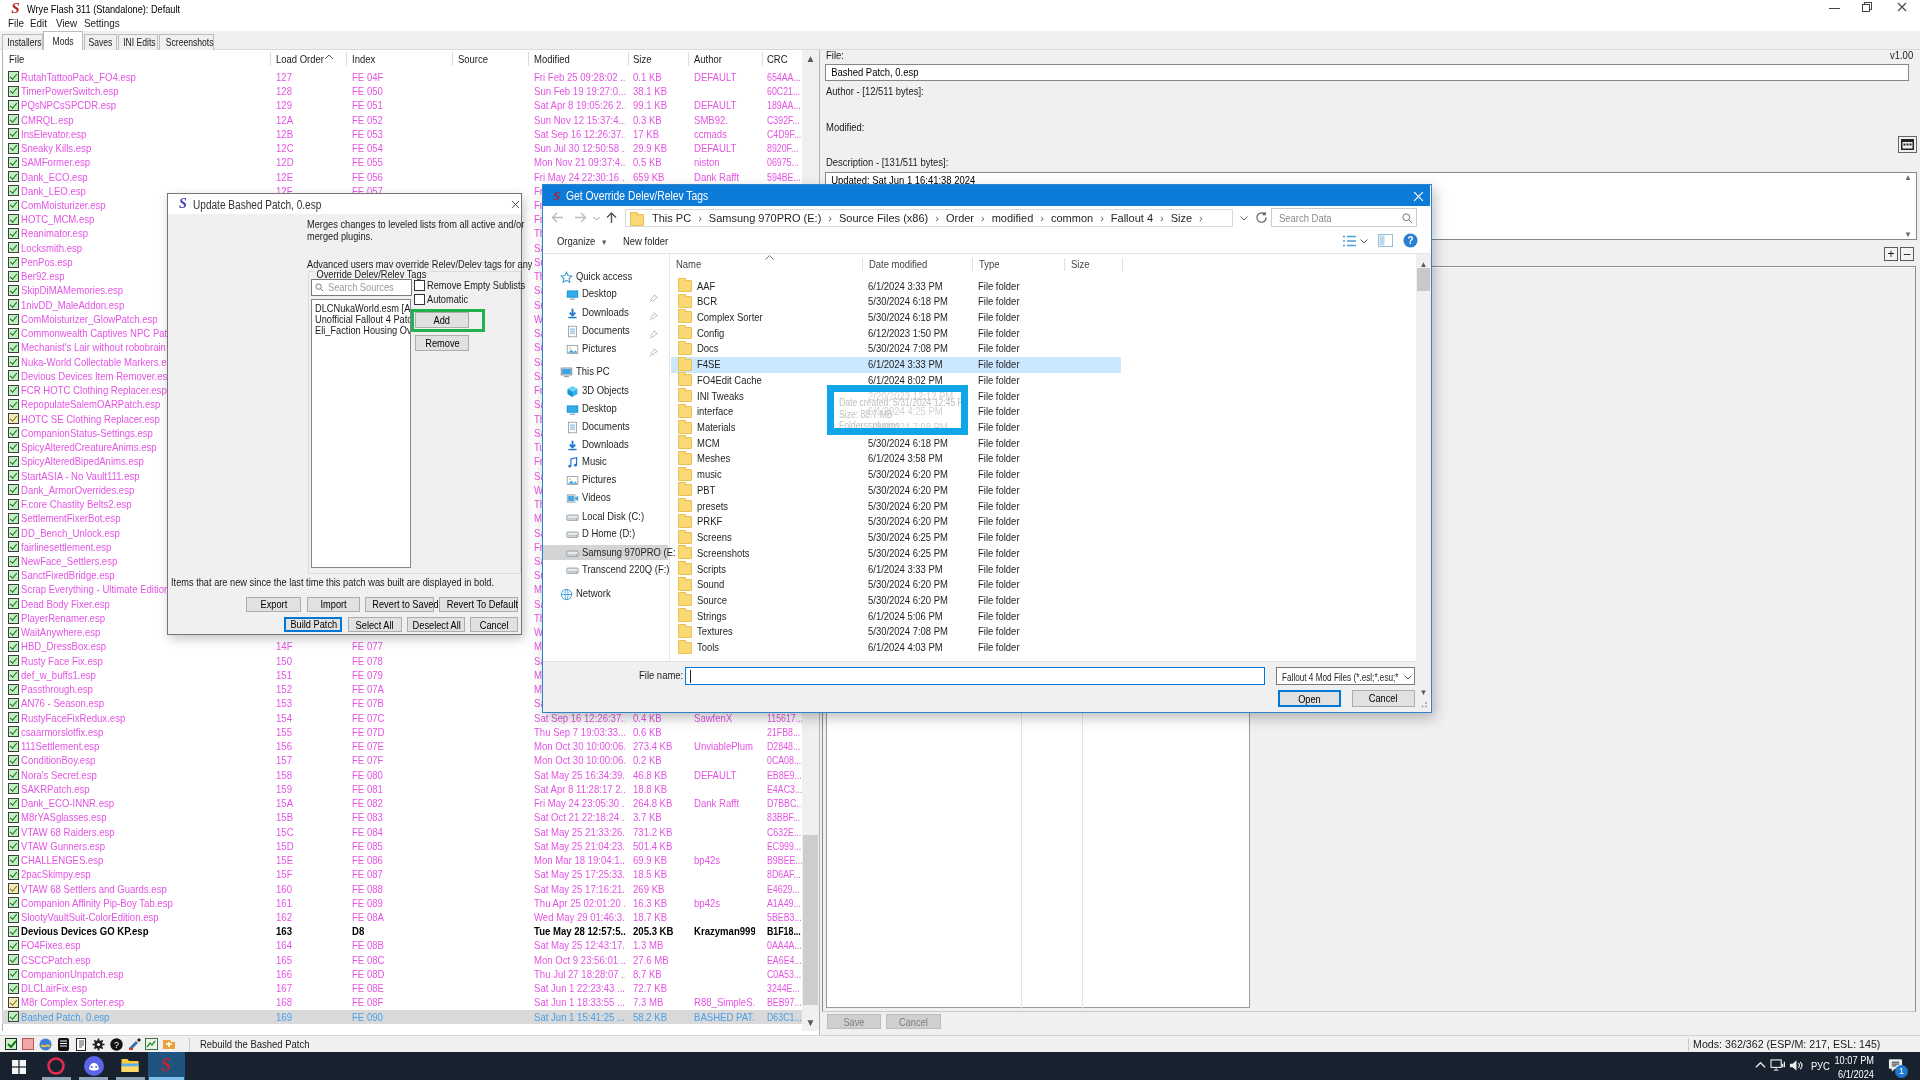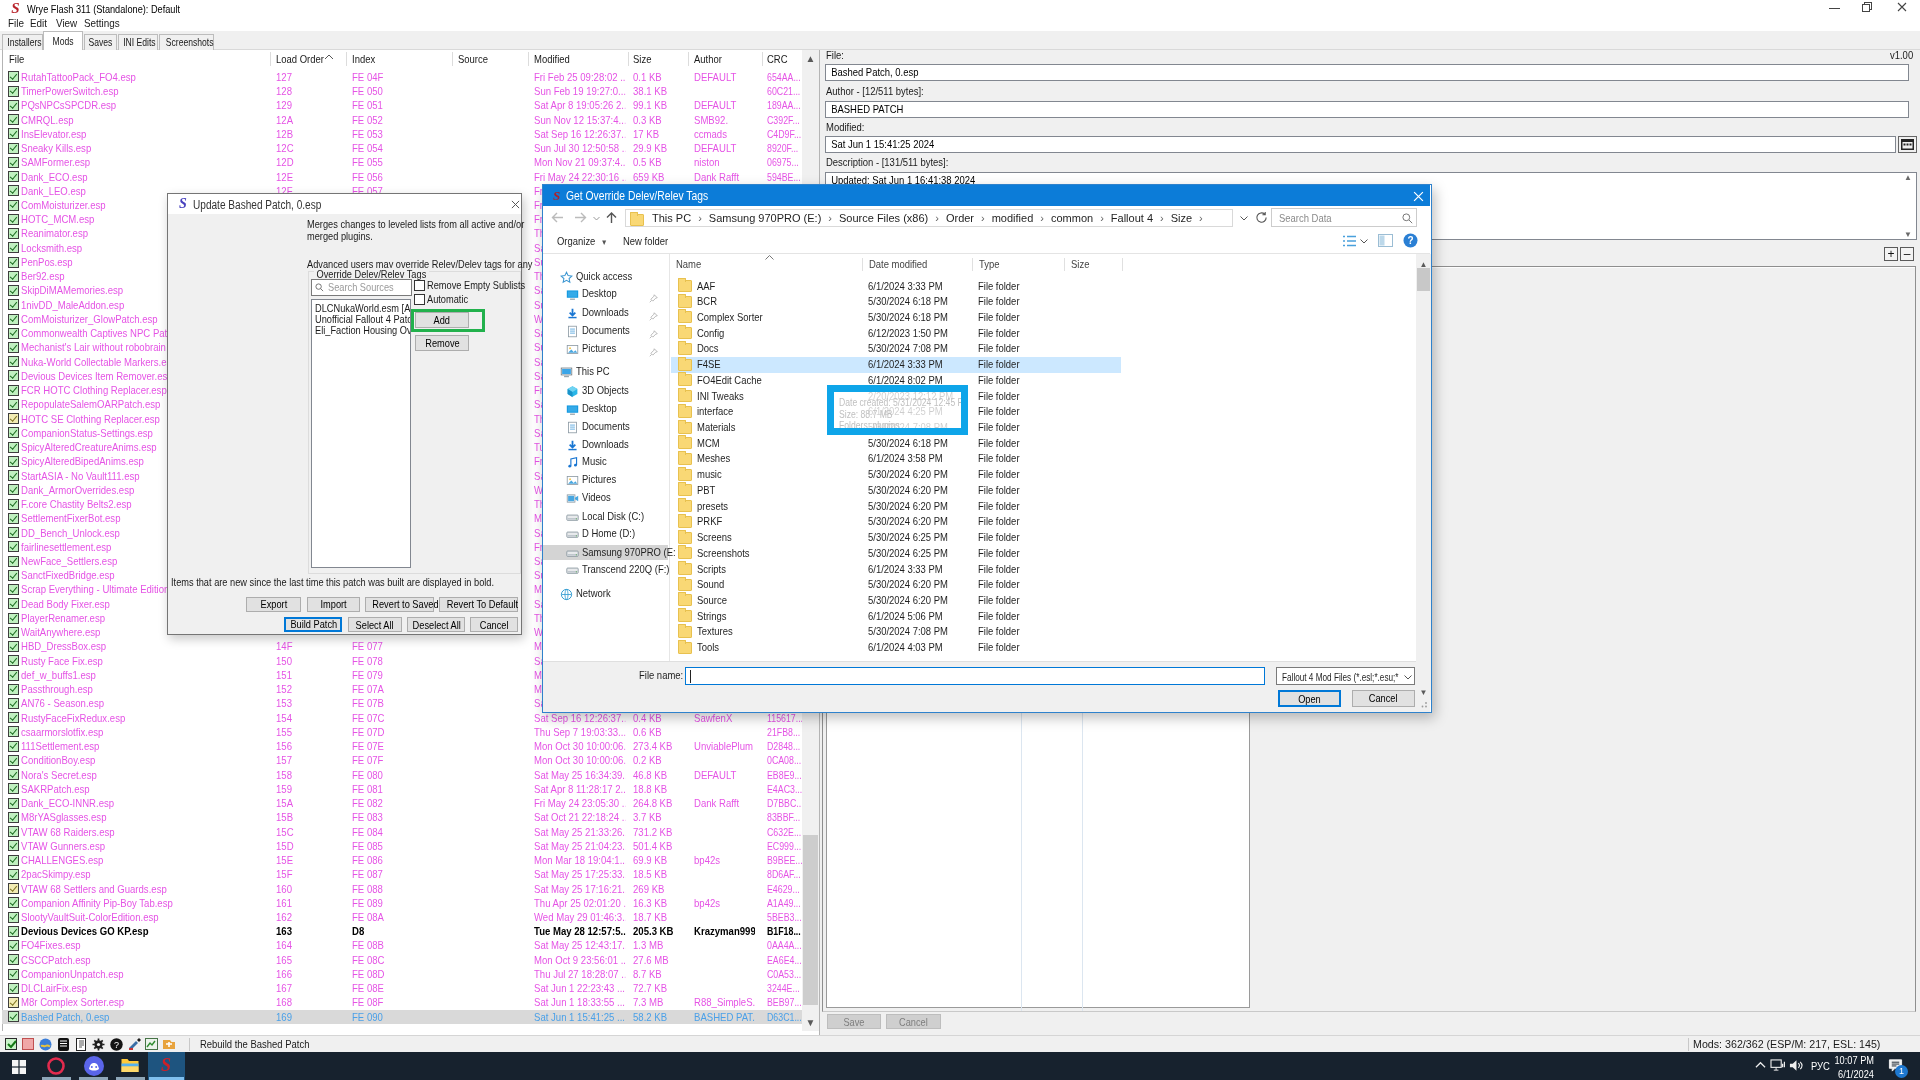--- a/index.html
+++ b/index.html
@@ -480,23 +480,21 @@
     <div class="sbarrow" style="top:0">▲</div>
     <div class="sbarrow" style="top:964px">▼</div>
     <div id="vthumb"></div>
   </div>
 
   <div id="rpanel"></div>
   <div class="lbl" style="left:826px;top:49px">File:</div>
   <div class="lbl" style="left:1890px;top:49px">v1.00</div>
   <div class="tbx" style="left:825px;top:63.6px;width:1084px;height:17px;line-height:15px"><span>Bashed Patch, 0.esp</span></div>
   <div class="lbl" style="left:826px;top:85px">Author - [12/511 bytes]:</div>
-  <div class="tbx" style="left:825px;top:100.5px;width:1084px;height:17px;line-height:15px"><span>BASHED PATCH</span></div>
   <div class="lbl" style="left:826px;top:121px">Modified:</div>
-  <div class="tbx" style="left:825px;top:135.8px;width:1071px;height:17px;line-height:15px"><span>Sat Jun  1 15:41:25 2024</span></div>
   <div class="abs" style="left:1898px;top:135.8px;width:19px;height:17px;background:#f0f0f0;border:1px solid #666">
     <svg width="17" height="15" viewBox="0 0 17 15">
         <rect x="2" y="2" width="13" height="11" fill="#222"></rect>
         <rect x="3.5" y="5" width="10" height="6.5" fill="#f0f0f0"></rect>
         <path d="M4.5 6.5h2v2h-2zM7.5 6.5h2v2h-2zM10.5 6.5h2v2h-2z" fill="#222"></path>
       </svg>
   </div>
   <div class="lbl" style="left:826px;top:156px">Description - [131/511 bytes]:</div>
   <div class="tbx" style="left:825px;top:171.9px;width:1092px;height:68px;line-height:13px"><span style="padding-top:1px">Updated: Sat Jun  1 16:41:38 2024</span></div>
   <div class="abs" style="left:1901px;top:173px;width:14px;height:66px;background:#fff">

